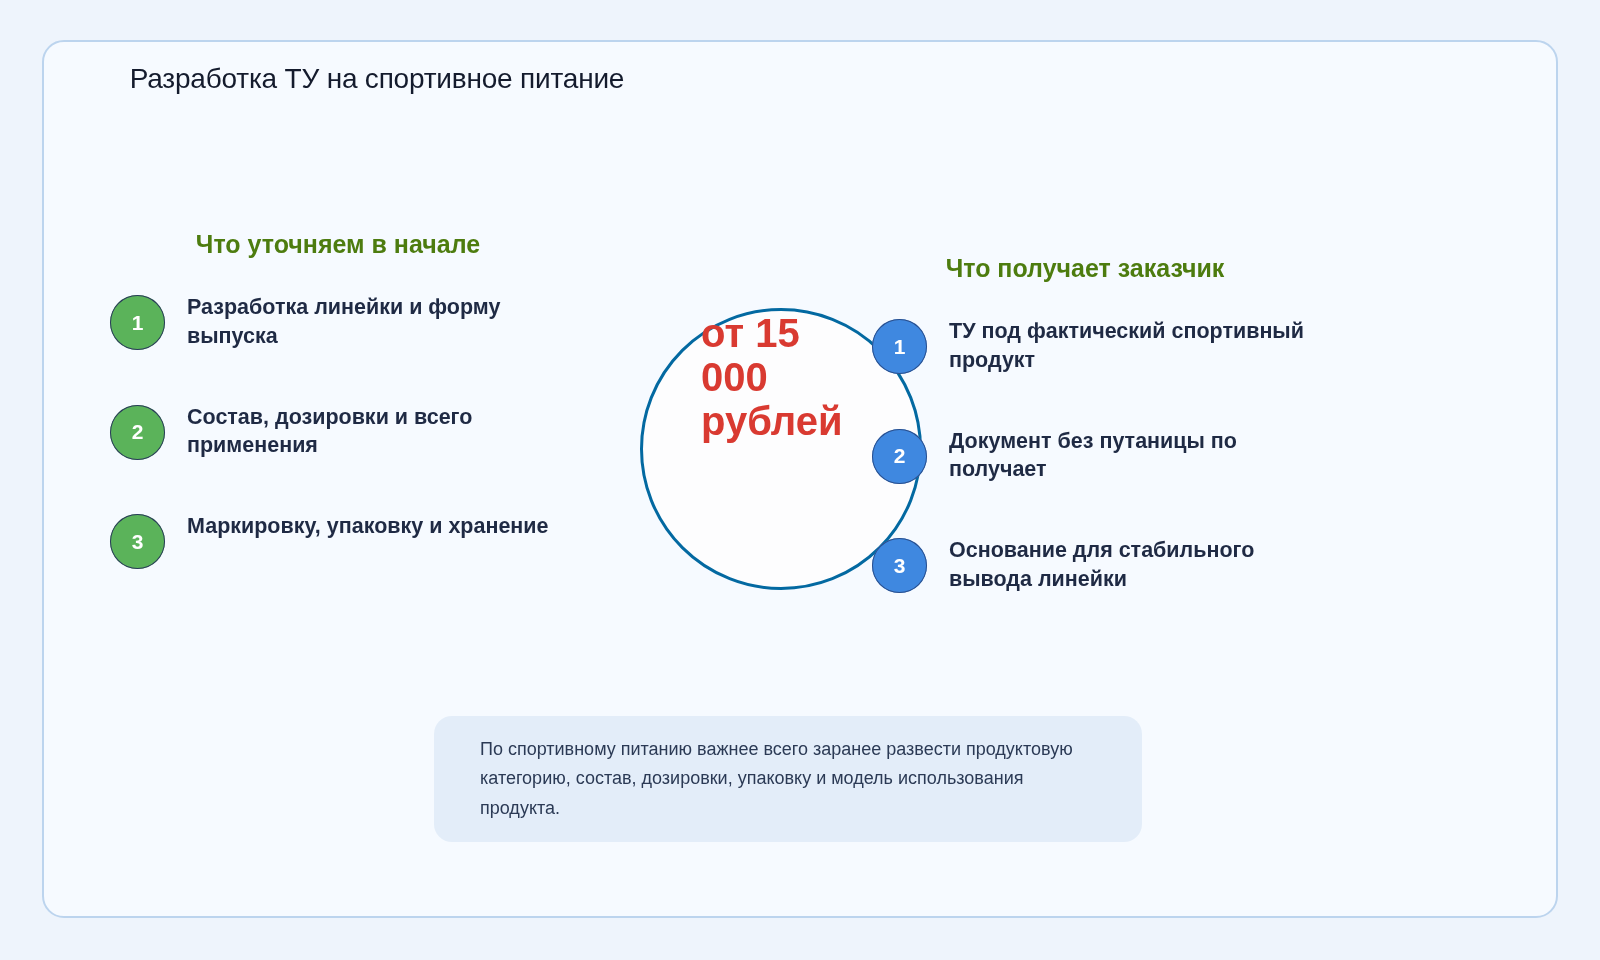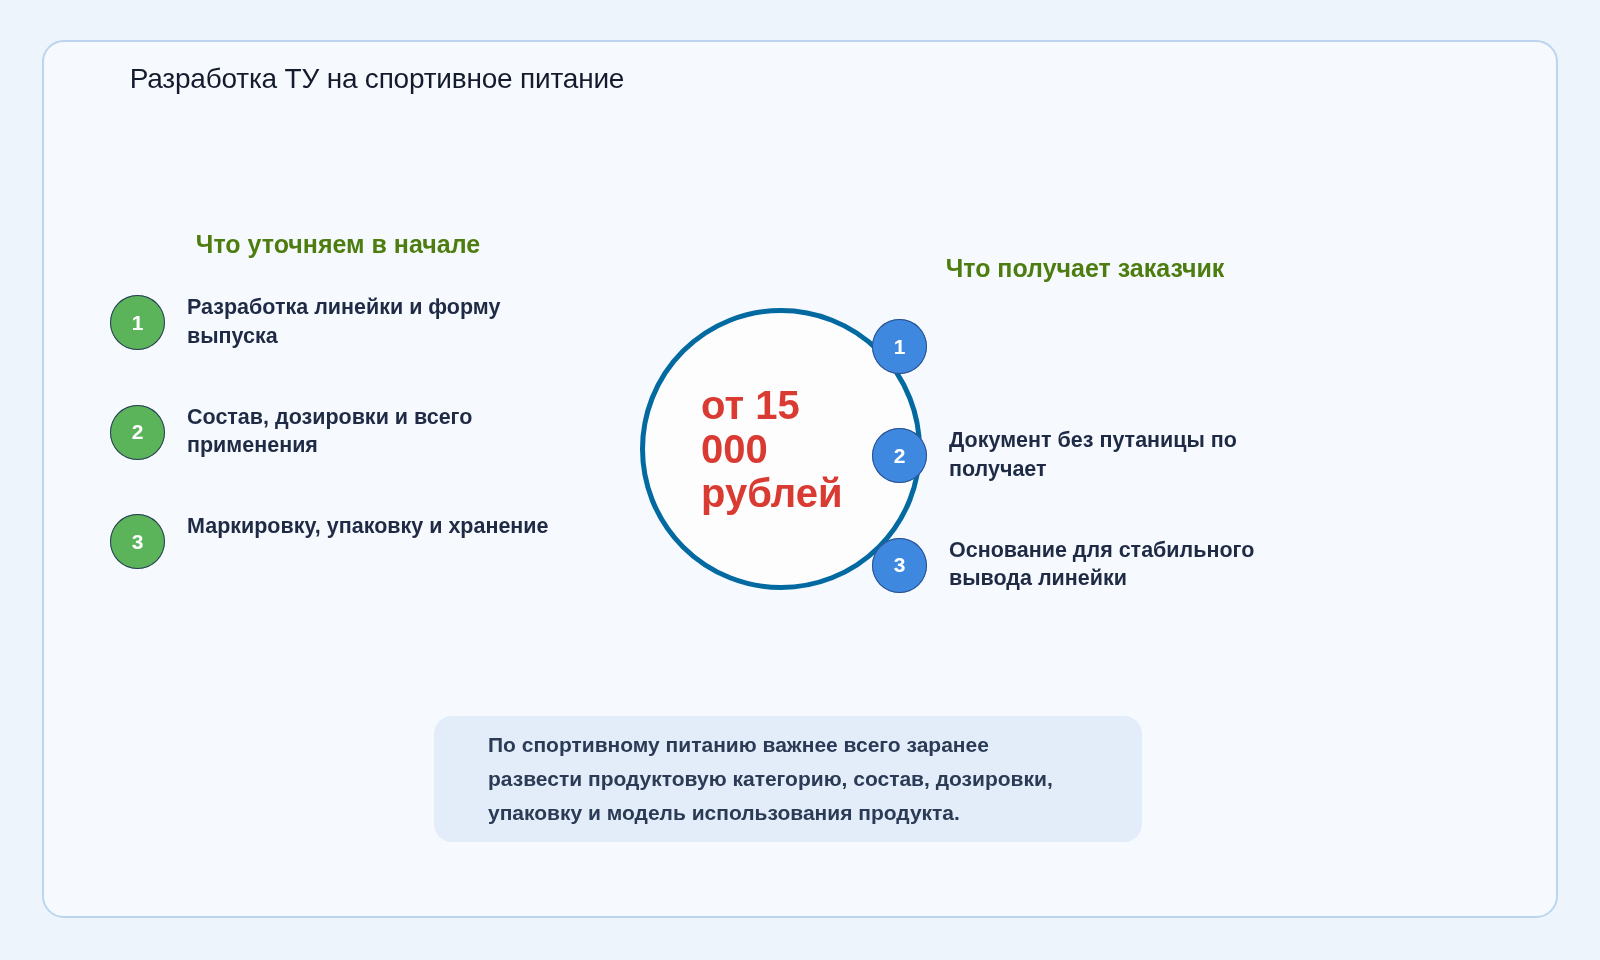--- a/index.html
+++ b/index.html
@@ -118,23 +118,22 @@
   
   .medallion {
     position: absolute;
     left: 640px;
     top: 78px;
     width: 282px;
     height: 282px;
     box-sizing: border-box;
     border-radius: 50%;
     background: #fdfdfe;
-    border: 5px solid #0369a1;
-    display: flex;
-    align-items: center;
+    border: 3px solid #0369a1;
+    display: flex;
     justify-content: center;
   }
   .medallion-text {
     width: 160px;
     font-size: 40px;
     line-height: 1.1;
     font-weight: 700;
     color: #d93a31;
     text-align: left;
     word-break: break-word;
@@ -147,25 +146,25 @@
     top: 716px;
     width: 708px;
     height: 126px;
     box-sizing: border-box;
     background: #e3edf9;
     border-radius: 18px;
     display: flex;
     align-items: center;
   }
   .note-text {
-    margin: 8px;
+    margin: 0;
     padding: 0 46px;
-    font-size: 21px;
+    font-size: 18px;
     line-height: 1.62;
-    font-weight: 700;
+    font-weight: 400;
     color: #2b3a55;
   }
 </style>
 </head>
 <body>
 
 <div class="stage">
 
   <div class="card"></div>
 
@@ -193,20 +192,21 @@
 
     <div class="medallion">
       <span class="medallion-text">от 15 000 рублей</span>
     </div>
 
     <div class="col col-right">
       <h2 class="col-head">Что получает заказчик</h2>
       <ul class="item-list">
         <li class="item">
           <span class="badge badge-blue">1</span>
+          <span class="item-text">ТУ под фактический спортивный продукт</span>
         </li>
         <li class="item">
           <span class="badge badge-blue">2</span>
           <span class="item-text">Документ без путаницы по получает</span>
         </li>
         <li class="item">
           <span class="badge badge-blue">3</span>
           <span class="item-text">Основание для стабильного вывода линейки</span>
         </li>
       </ul>

